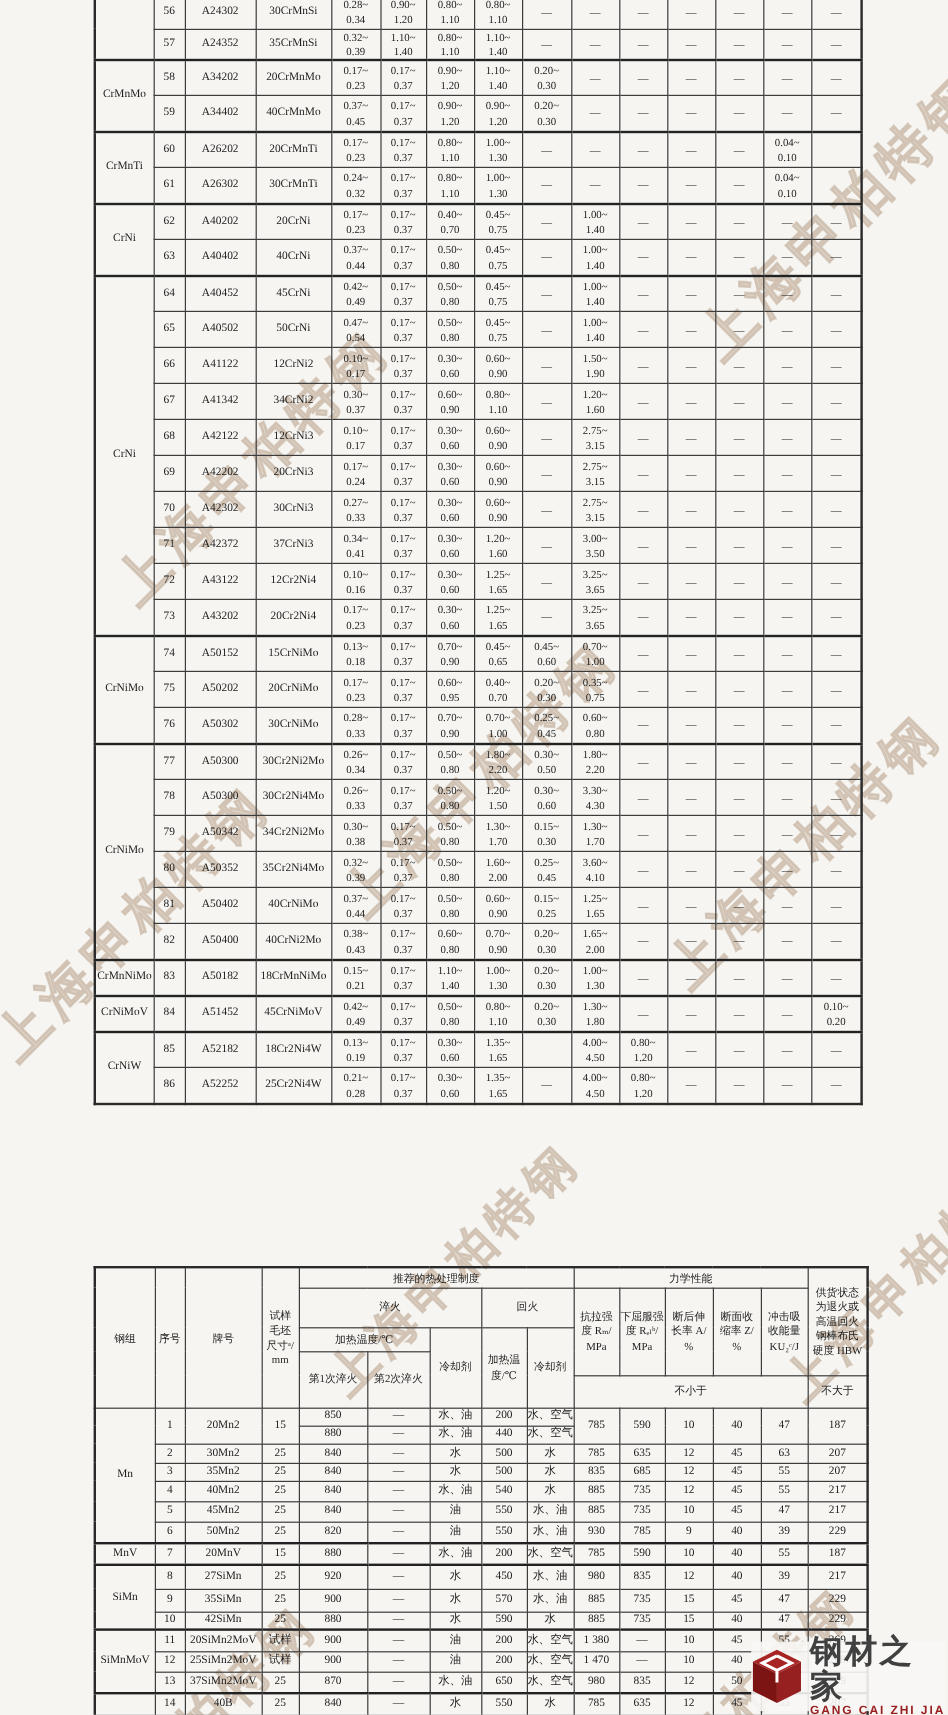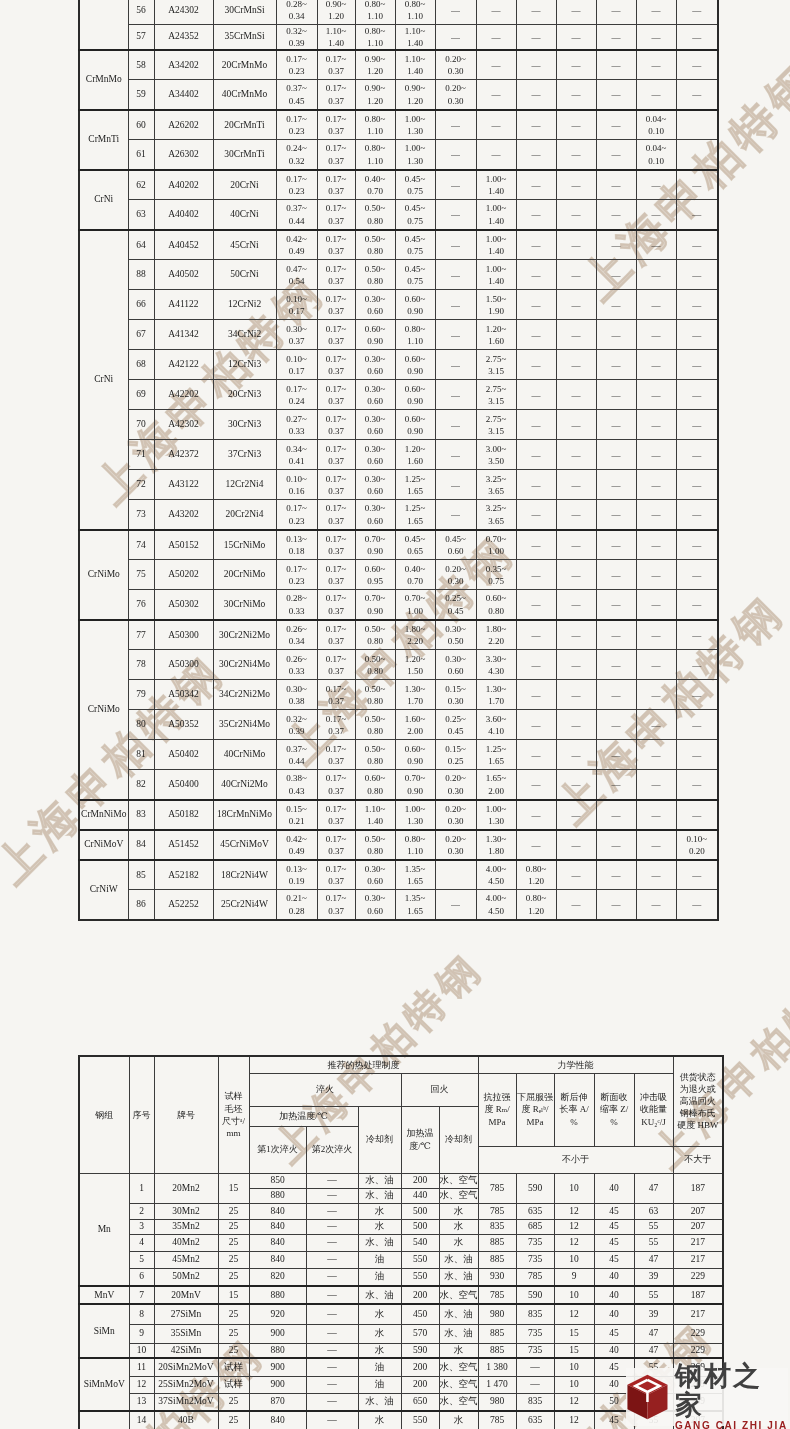--- a/index.html
+++ b/index.html
@@ -269,21 +269,21 @@
             <td class="comp gt">—</td>
             <td class="comp gt">1.00~
 1.40</td>
             <td class="comp gt">—</td>
             <td class="comp gt">—</td>
             <td class="comp gt">—</td>
             <td class="comp gt">—</td>
             <td class="comp gt">—</td>
           </tr>
           <tr style="height: 30px;">
-            <td class="no">88</td>
+            <td class="no">65</td>
             <td class="code">A40502</td>
             <td class="grade">50CrNi</td>
             <td class="comp">0.47~
 0.54</td>
             <td class="comp">0.17~
 0.37</td>
             <td class="comp">0.50~
 0.80</td>
             <td class="comp">0.45~
 0.75</td>

